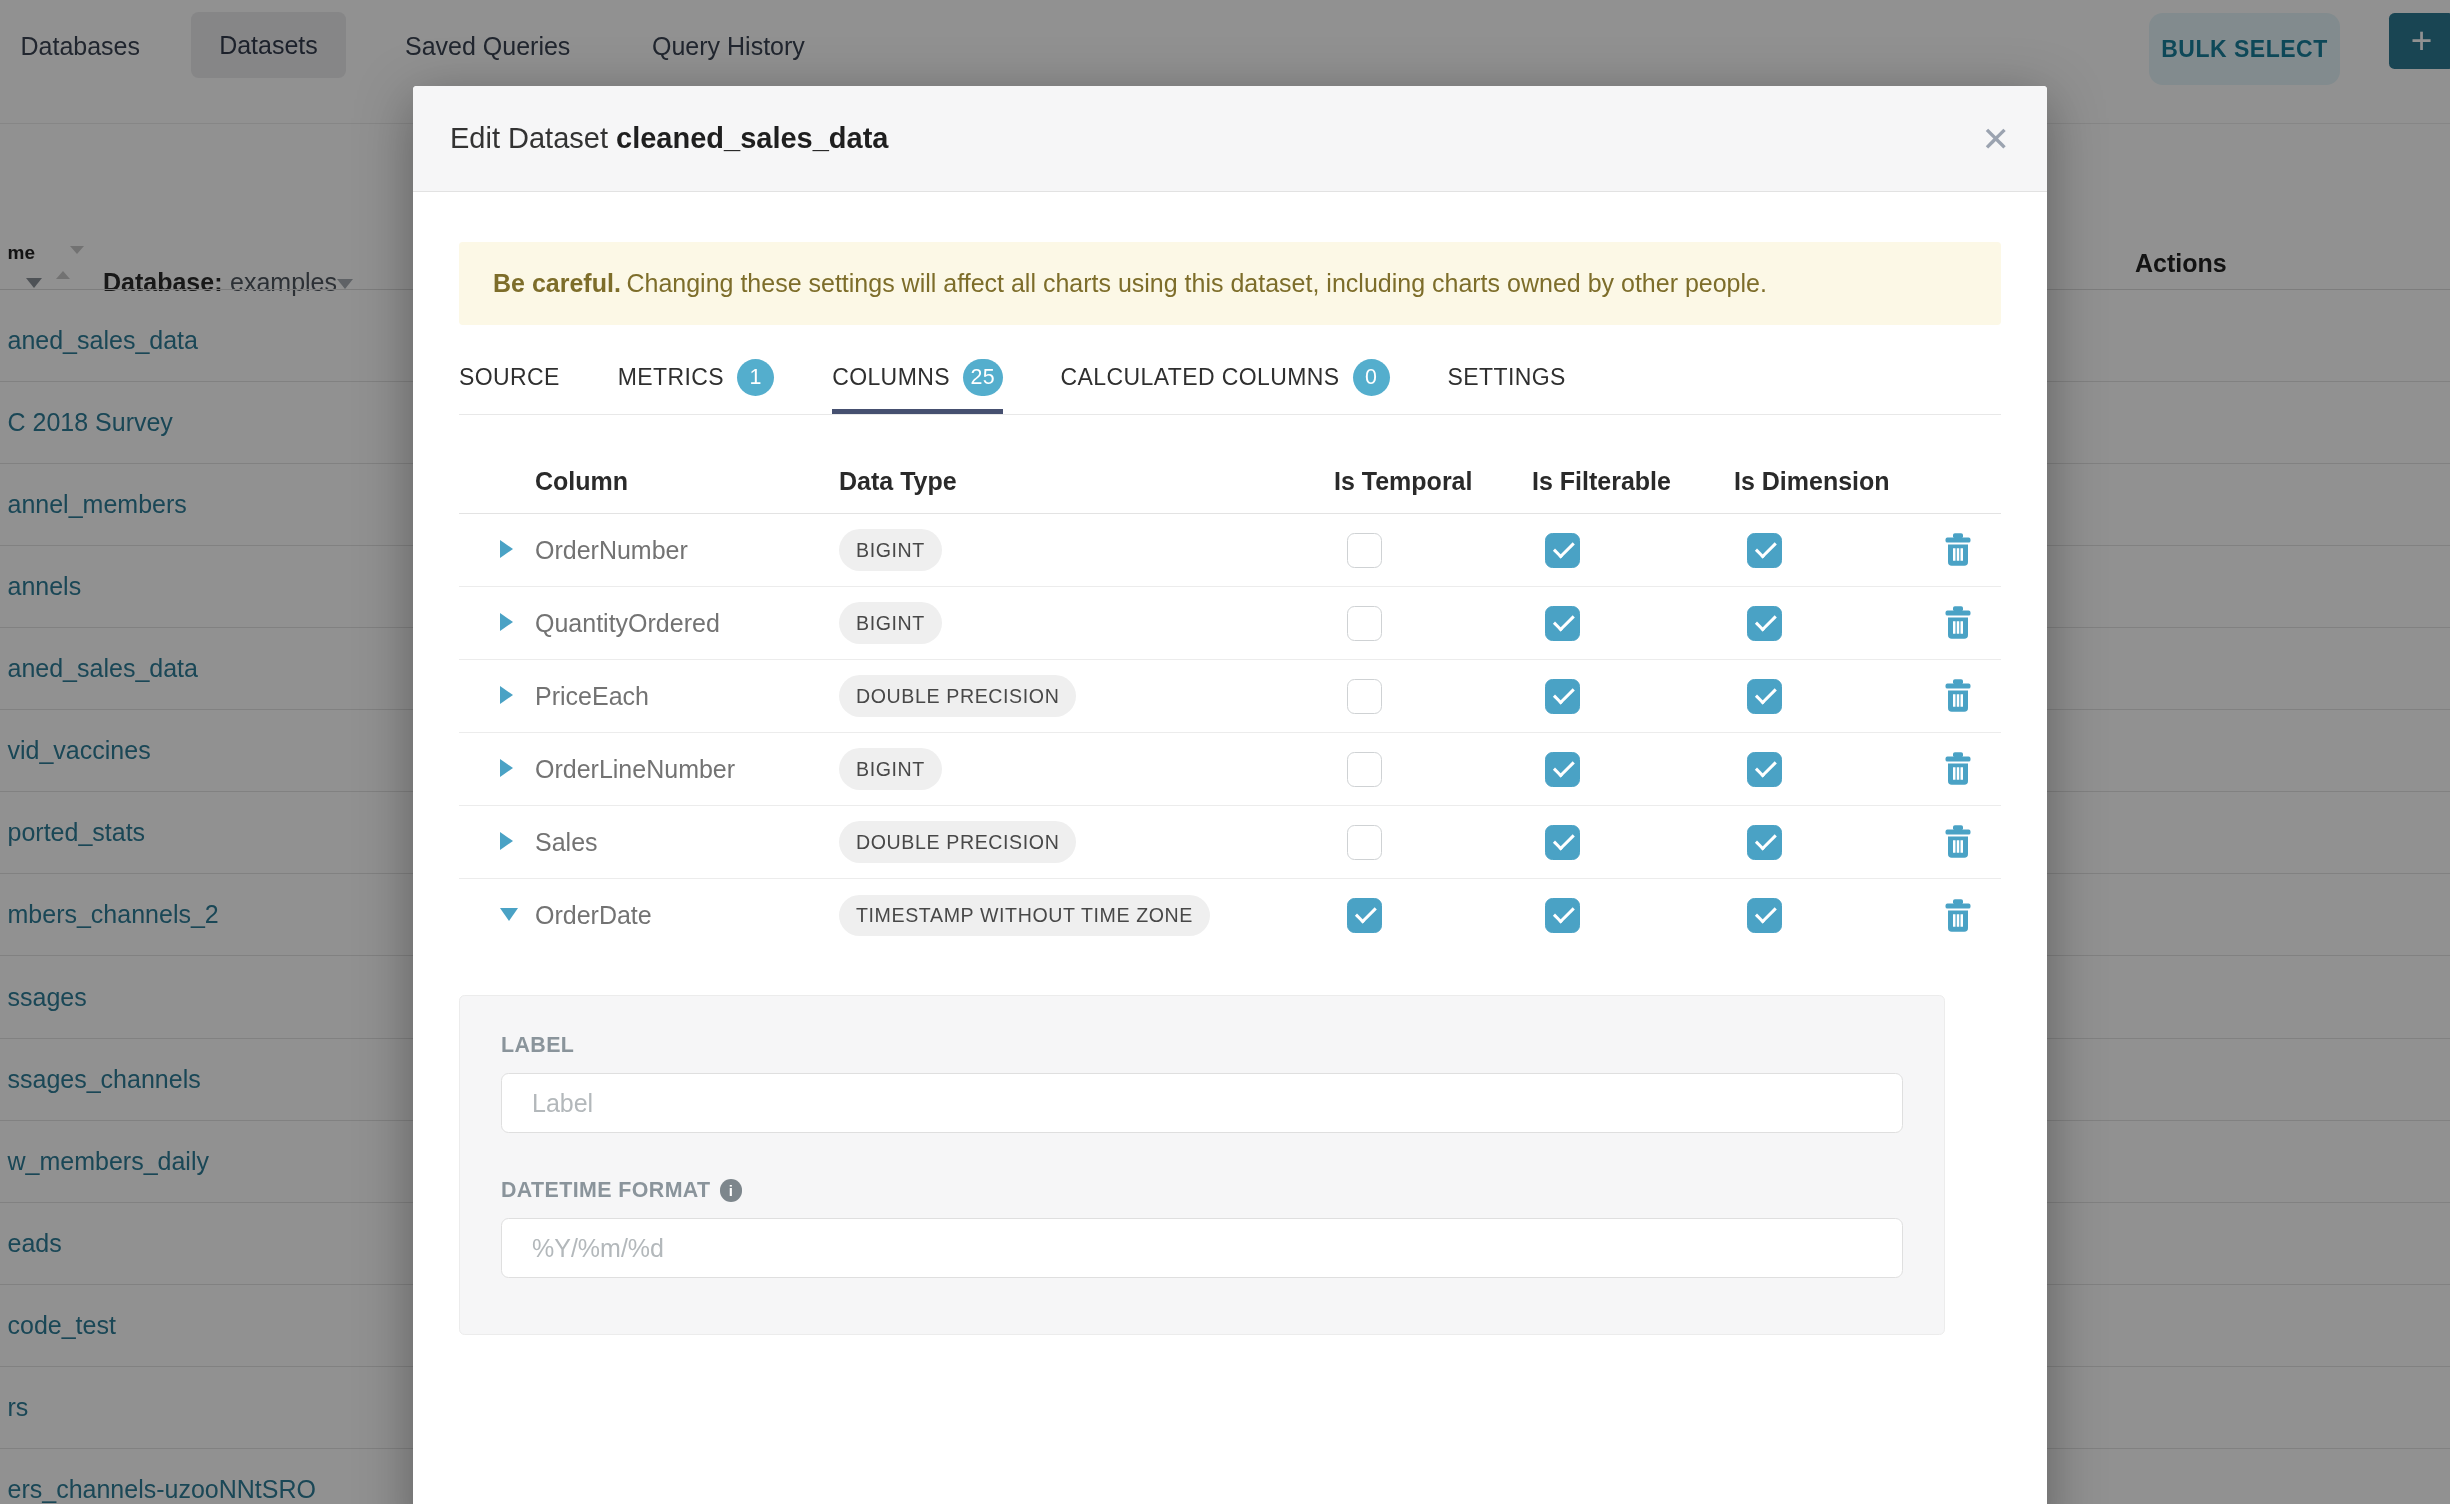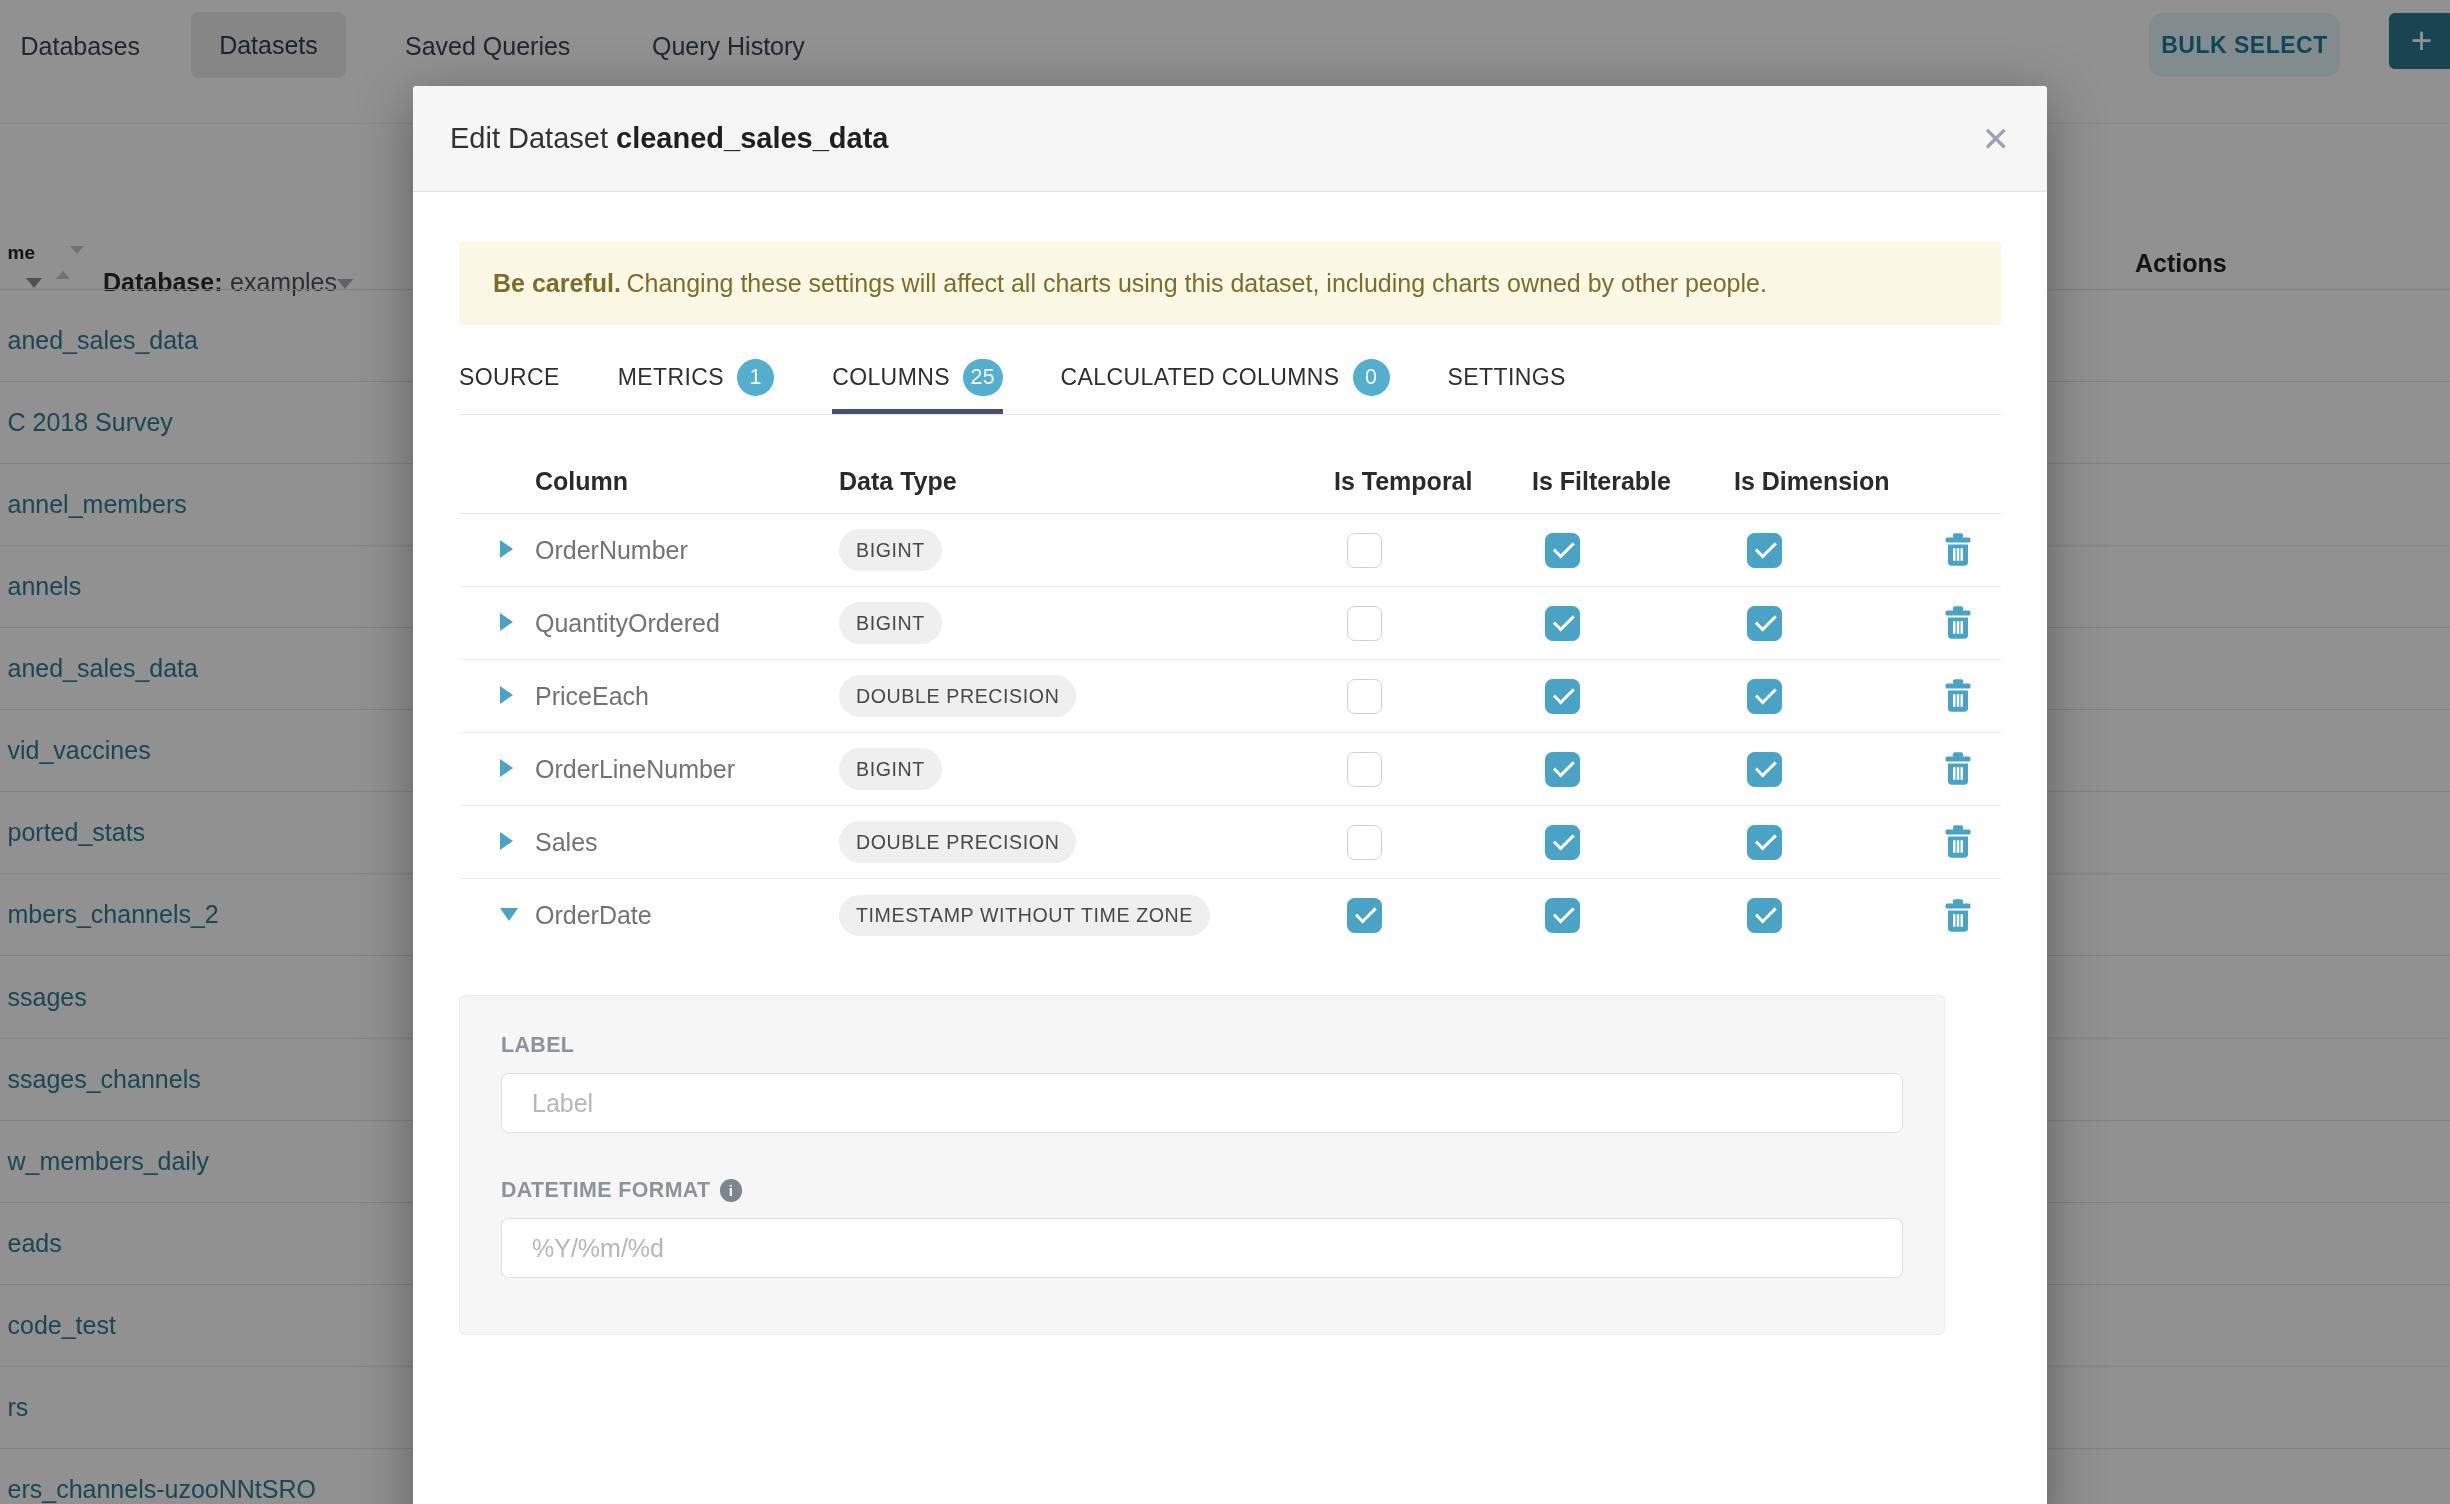--- a/index.html
+++ b/index.html
@@ -9,21 +9,21 @@
     font-family:"Liberation Sans", sans-serif; color:#2f2f2f;
   }
 
   
   .backdrop { position:absolute; inset:0; background:#fff; }
 
   .nav { position:absolute; top:0; left:0; right:0; height:124px; background:#fff; border-bottom:0.9px solid #ececec; }
   .nav-item { position:absolute; top:32px; font-size:25px; color:#3b4453; cursor:pointer; }
   .nav-pill { position:absolute; left:191px; top:12px; width:155px; height:66px; background:#ececee; border-radius:7.5px;
               display:flex; align-items:center; justify-content:center; font-size:25px; color:#323b4c; cursor:pointer; }
-  .btn-bulk { position:absolute; left:2149px; top:13px; width:191px; height:64px; border-radius:14px; background:#e4f5fa;
+  .btn-bulk { position:absolute; left:2149px; top:13px; width:191px; height:72px; border-radius:14px; background:#e4f5fa;
               display:flex; align-items:center; justify-content:center; font-size:23px; font-weight:bold;
               letter-spacing:0.5px; color:#1a7f9c; cursor:pointer; }
   .btn-plus { position:absolute; left:2389px; top:13px; width:65px; height:56px; border-radius:5.6px; background:#2d7a93;
               display:flex; align-items:center; justify-content:center; font-size:37px; color:#fff; cursor:pointer; }
 
   .filter-row { position:absolute; top:124px; left:0; right:0; height:93px; }
   .caret-down { width:0; height:0; border-left:8.4px solid transparent; border-right:8.4px solid transparent; border-top:10.3px solid #8a9097; }
   .filter-caret { position:absolute; left:26px; top:154px; }
   .db-label { position:absolute; left:103px; top:144px; font-size:25px; font-weight:bold; color:#2b2b2b; }
   .db-value { position:absolute; left:230px; top:144px; font-size:25px; color:#4e555e; cursor:pointer; }

